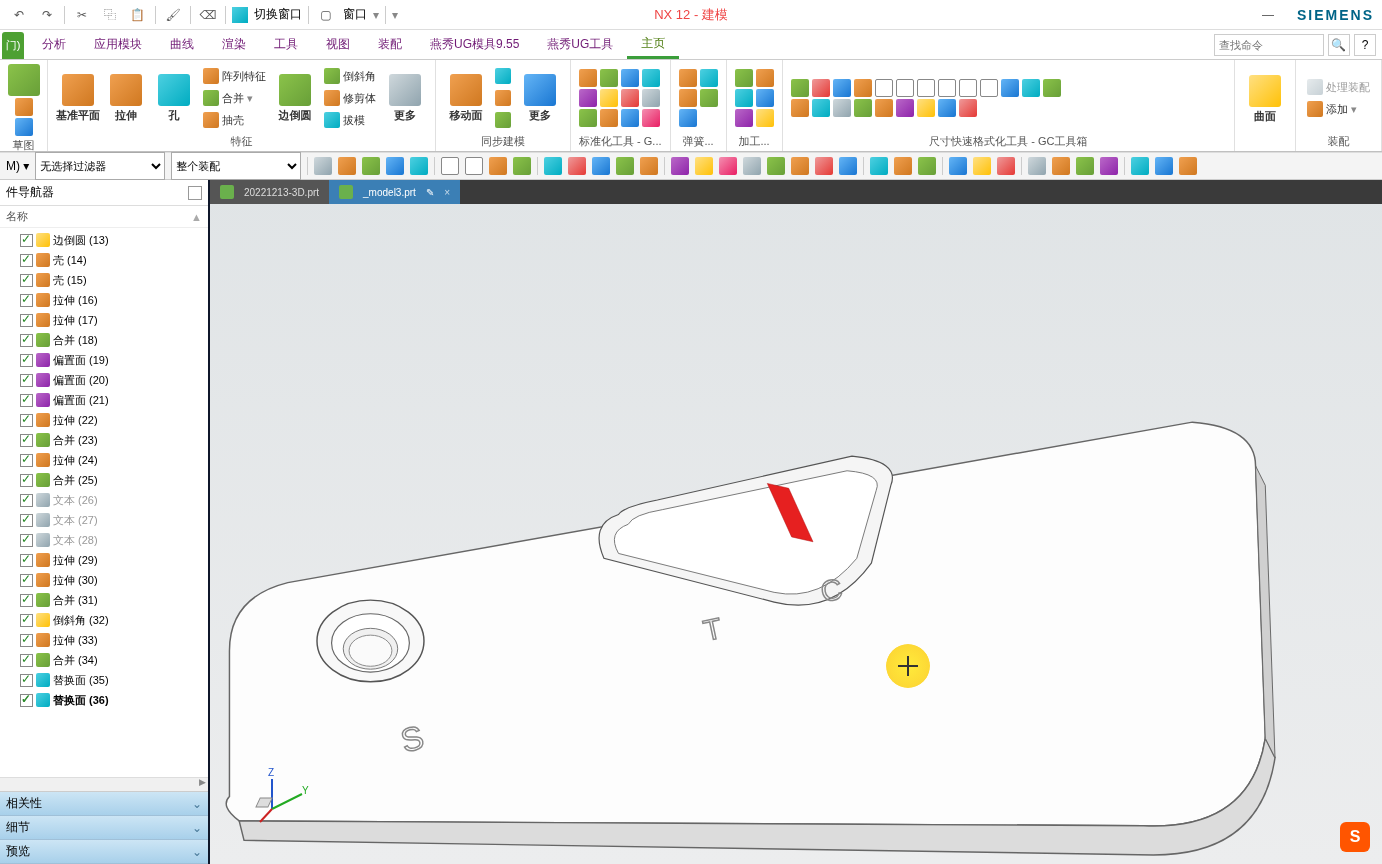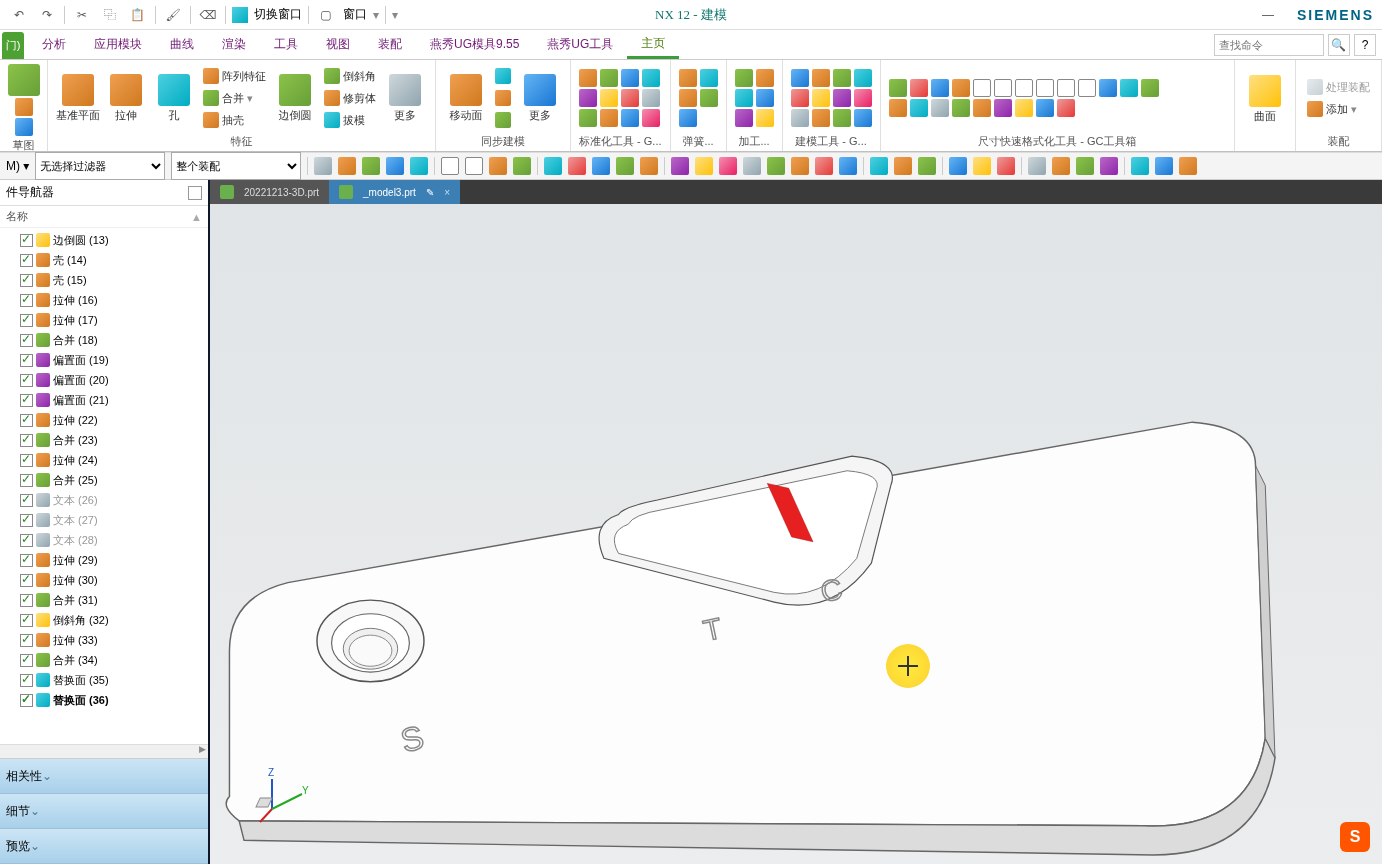--- a/index.html
+++ b/index.html
@@ -3,42 +3,42 @@
 <meta charset="utf-8">
 <style>
 * { margin: 0; padding: 0; box-sizing: border-box; font-family: "Microsoft YaHei", Arial, sans-serif; }
 body { width: 1382px; height: 864px; background: #f0f0f0; overflow: hidden; font-size: 12px; }
 
 
 .titlebar { height: 30px; background: #fff; display: flex; align-items: center; border-bottom: 1px solid #ddd; position: relative; }
 .titlebar .qat { display: flex; align-items: center; gap: 6px; padding: 0 8px; }
 .titlebar .qat-btn { width: 22px; height: 22px; display: flex; align-items: center; justify-content: center; color: #555; cursor: pointer; }
 .titlebar .qat-sep { width: 1px; height: 18px; background: #ccc; }
-.titlebar .title-center { position: absolute; left: 50%; transform: translateX(-50%); color: #0f766e; font-size: 13px; font-family: Liberation Serif, serif; }
+.titlebar .title-center { position: absolute; left: 50%; transform: translateX(-50%); color: #ef4444; font-size: 13px; }
 .titlebar .right { position: absolute; right: 8px; color: #006487; font-weight: bold; letter-spacing: 2px; font-size: 14px; }
 .titlebar .min-btn { position: absolute; right: 108px; color: #555; cursor: pointer; }
 
 
 .menubar { height: 30px; background: #fff; display: flex; align-items: stretch; border-bottom: 1px solid #ccc; }
 .menubar .filebtn { width: 22px; background: #4da032; color: #fff; display: flex; align-items: center; justify-content: center; border-radius: 3px 3px 0 0; margin: 2px 4px 0 2px; font-size: 11px; }
 .menubar .tab { padding: 0 14px; display: flex; align-items: center; color: #701a75; cursor: pointer; }
 .menubar .tab.active { border-bottom: 3px solid #3b9e3b; color: #4d7c0f; font-weight: 500; }
 .menubar .search-wrap { margin-left: auto; display: flex; align-items: center; padding-right: 6px; gap: 4px; }
 .menubar .search-input { width: 110px; height: 22px; border: 1px solid #ccc; padding: 0 4px; font-size: 11px; }
 .menubar .search-btn { width: 22px; height: 22px; border: 1px solid #ccc; background: #fff; display: flex; align-items: center; justify-content: center; }
 .menubar .help-btn { width: 22px; height: 22px; border: 1px solid #ccc; background: #fff; display: flex; align-items: center; justify-content: center; }
 
 
 .ribbon { height: 92px; background: #fff; border-bottom: 1px solid #c0c0c0; display: flex; align-items: stretch; }
 .ribbon-group { border-right: 1px solid #e0e0e0; padding: 4px 8px 2px 8px; display: flex; flex-direction: column; }
 .ribbon-group .group-body { flex: 1; display: flex; align-items: center; gap: 4px; }
 .ribbon-group .group-label { text-align: center; font-size: 11px; color: #555; padding-top: 2px; white-space: nowrap; }
 .big-btn { width: 44px; display: flex; flex-direction: column; align-items: center; gap: 2px; cursor: pointer; }
 .big-btn .icon { width: 32px; height: 32px; border-radius: 3px; }
-.big-btn .label { font-size: 11px; color: #333; white-space: nowrap; }
+.big-btn .label { font-size: 11px; color: #333; white-space: nowrap; font-weight: bold; }
 .small-col { display: flex; flex-direction: column; gap: 2px; }
 .small-btn { height: 20px; display: flex; align-items: center; gap: 3px; padding: 0 3px; cursor: pointer; font-size: 11px; color: #333; white-space: nowrap; }
 .small-btn .si { width: 16px; height: 16px; border-radius: 2px; }
 .icon-row { display: flex; gap: 3px; }
 .tiny-icon { width: 18px; height: 18px; border-radius: 2px; cursor: pointer; }
 
 
 .filterbar { height: 28px; background: #f4f4f4; border-top: 1px solid #ddd; border-bottom: 1px solid #ccc; display: flex; align-items: center; gap: 6px; padding: 0 6px; }
 .filterbar select { height: 28px; font-size: 11px; border: 1px solid #aaa; background: #fff; }
 .filterbar .sep { width: 1px; height: 18px; background: #ccc; }
@@ -53,21 +53,21 @@
 .tree { flex: 1; overflow-y: auto; padding: 2px 0; }
 .tree-item { height: 20px; display: flex; align-items: center; gap: 3px; padding: 0 12px 0 20px; font-size: 11px; cursor: pointer; white-space: nowrap; }
 .tree-item .chk { width: 13px; height: 13px; border: 1px solid #888; background: #fff; position: relative; }
 .tree-item .chk::after { content: "✓"; position: absolute; top: -3px; left: 0; color: #2a8a2a; font-size: 12px; }
 .tree-item .tico { width: 14px; height: 14px; border-radius: 2px; }
 .tree-item .dim { color: #999; }
 .tree-item.bold { font-weight: bold; }
 .tree-scroll { height: 14px; background: #f0f0f0; border-top: 1px solid #ddd; position: relative; }
 .tree-scroll::after { content: "▶"; position: absolute; right: 2px; top: -1px; font-size: 9px; color: #888; }
 .bottom-sections { border-top: 1px solid #ccc; }
-.bottom-sections .sec { height: 24px; display: flex; align-items: center; padding: 17px 6px; background: linear-gradient(#cce5f5, #a8d0ea); border-bottom: 1px solid #a0c0d8; cursor: pointer; font-size: 12px; }
+.bottom-sections .sec { height: 24px; display: flex; align-items: center; justify-content: space-between; padding: 0 6px; background: linear-gradient(#cce5f5, #a8d0ea); border-bottom: 1px solid #a0c0d8; cursor: pointer; font-size: 12px; }
 .bottom-sections .sec .chev { color: #4a7a9a; }
 
 .viewport { flex: 1; background: linear-gradient(180deg, #e0e4e6 0%, #ecedee 100%); position: relative; overflow: hidden; }
 .doc-tabs { height: 24px; background: #3a3a3a; display: flex; align-items: stretch; }
 .doc-tab { padding: 0 10px; display: flex; align-items: center; gap: 10px; font-size: 10px; cursor: pointer; color: #ddd; }
 .doc-tab.inactive { background: #555; }
 .doc-tab.active { background: #3b7fb5; color: #fff; }
 .doc-tab .dicon { width: 14px; height: 14px; background: #6ab04c; border-radius: 2px; }
 .doc-tab .close { color: #fff; opacity: 0.7; }
 
@@ -297,45 +297,20 @@
           </div>
       <div class="icon-row">
             <div class="tiny-icon c-purple"></div>
             <div class="tiny-icon c-yellow"></div>
           </div>
     </div>
       </div>
     <div class="group-label">加工...</div>
   </div>
 
-  <div class="ribbon-group">
-    <div class="group-body">
-        <div class="small-col">
-      <div class="icon-row">
-            <div class="tiny-icon c-blue"></div>
-            <div class="tiny-icon c-orange"></div>
-            <div class="tiny-icon c-green"></div>
-            <div class="tiny-icon c-teal"></div>
-          </div>
-      <div class="icon-row">
-            <div class="tiny-icon c-red"></div>
-            <div class="tiny-icon c-yellow"></div>
-            <div class="tiny-icon c-purple"></div>
-            <div class="tiny-icon c-pink"></div>
-          </div>
-      <div class="icon-row">
-            <div class="tiny-icon c-gray"></div>
-            <div class="tiny-icon c-orange"></div>
-            <div class="tiny-icon c-green"></div>
-            <div class="tiny-icon c-blue"></div>
-          </div>
-    </div>
-      </div>
-    <div class="group-label">建模工具 - G...</div>
-  </div>
 
   <div class="ribbon-group" style="flex:1;">
     <div class="group-body">
         <div class="small-col" style="width:100%;">
       <div class="icon-row">
             <div class="tiny-icon c-green"></div>
             <div class="tiny-icon c-red"></div>
             <div class="tiny-icon c-blue"></div>
             <div class="tiny-icon c-orange"></div>
             <div class="tiny-icon c-box"></div>

